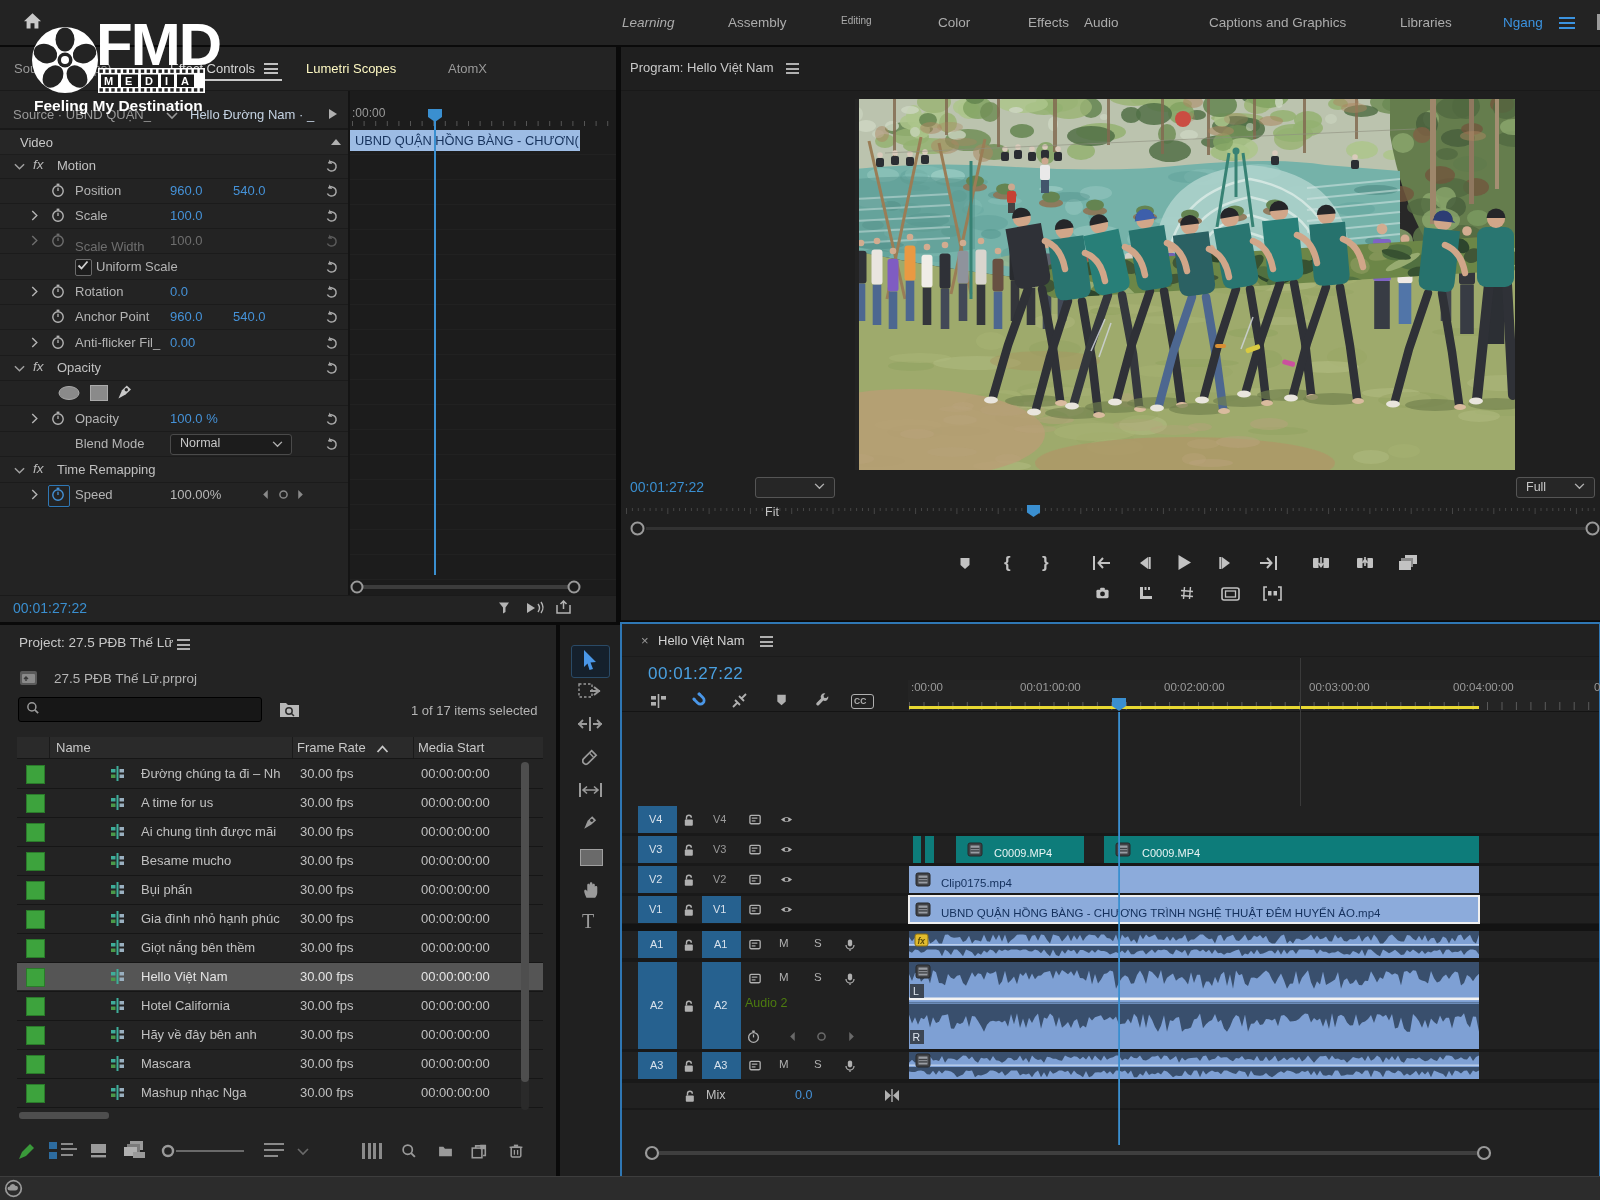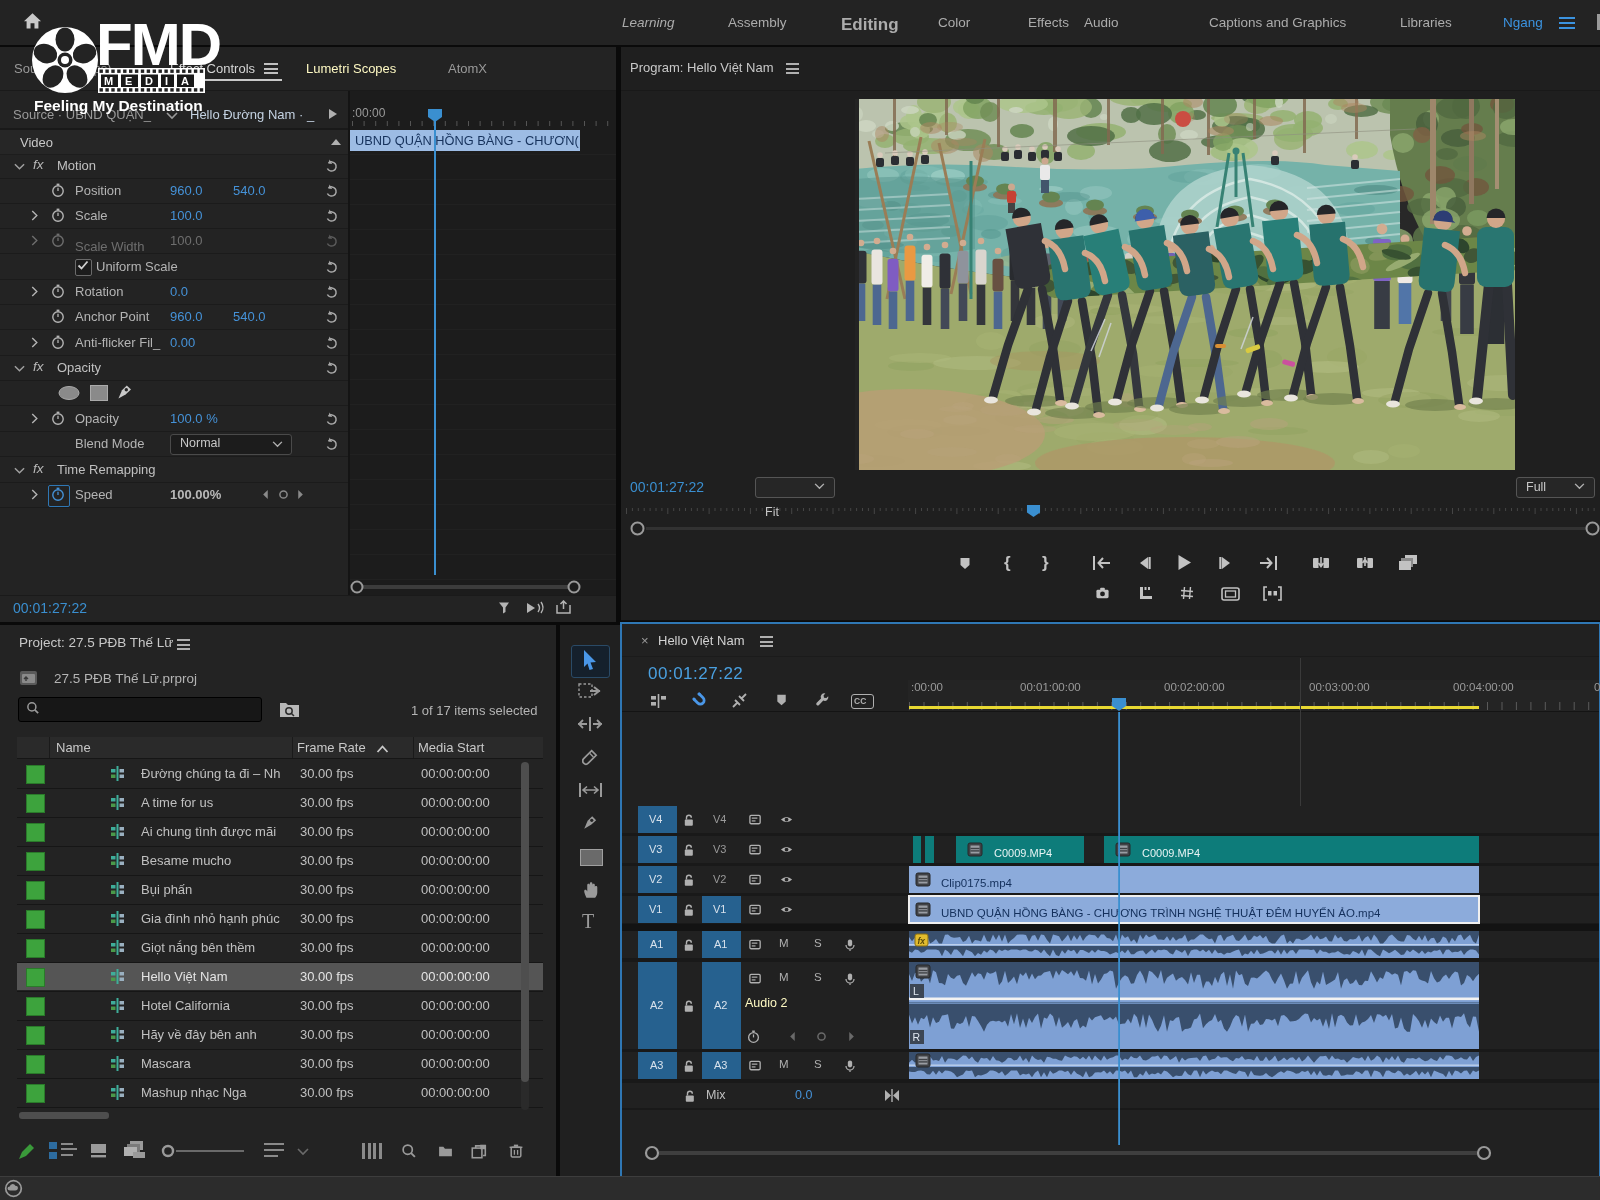--- a/index.html
+++ b/index.html
@@ -119,21 +119,21 @@
 <div class="abs" style="left:556px;top:625px;width:4px;height:551px;background:#0a0a0a;"></div>
 <div class="abs" style="left:560px;top:625px;width:60px;height:551px;background:#202020;"></div>
 <div class="abs" style="left:620px;top:622px;width:980px;height:556px;background:#2f77b4;"></div>
 <div class="abs" style="left:622px;top:624px;width:977px;height:552px;background:#212121;"></div>
 <div class="abs" style="left:0px;top:1176px;width:1600px;height:24px;background:#2c2c2c;border-top:1px solid #3d3d3d;"></div>
 <svg class="abs" style="left:22px;top:10px;color:#c8c8c8;opacity:1.0" width="21" height="21" viewBox="0 0 16 15">
       <use href="#house"></use>
     </svg>
 <div class="t" style="left:622px;top:15px;font-size:13.5px;color:#acacac;font-weight:400;font-style:italic;">Learning</div>
 <div class="t" style="left:728px;top:15px;font-size:13.5px;color:#acacac;font-weight:400;">Assembly</div>
-<div class="t" style="left:841px;top:15px;font-size:17px;color:#acacac;font-weight:700;">Editing</div>
+<div class="t" style="left:841px;top:15px;font-size:10px;color:#acacac;font-weight:400;">Editing</div>
 <div class="t" style="left:938px;top:15px;font-size:13.5px;color:#acacac;font-weight:400;">Color</div>
 <div class="t" style="left:1028px;top:15px;font-size:13.5px;color:#acacac;font-weight:400;">Effects</div>
 <div class="t" style="left:1084px;top:15px;font-size:13.5px;color:#acacac;font-weight:400;">Audio</div>
 <div class="t" style="left:1209px;top:15px;font-size:13.5px;color:#acacac;font-weight:400;">Captions and Graphics</div>
 <div class="t" style="left:1400px;top:15px;font-size:13.5px;color:#acacac;font-weight:400;">Libraries</div>
 <div class="t" style="left:1503px;top:15px;font-size:13.5px;color:#3b93e0;font-weight:400;">Ngang</div>
 <div class="abs" style="left:1559px;top:17px;width:16px;height:2.2px;background:#3b93e0;"></div>
 <div class="abs" style="left:1559px;top:22px;width:16px;height:2.2px;background:#3b93e0;"></div>
 <div class="abs" style="left:1559px;top:27px;width:16px;height:2.2px;background:#3b93e0;"></div>
 <div class="abs" style="left:1597px;top:14px;width:3px;height:16px;background:#9a9a9a;"></div>
@@ -280,21 +280,21 @@
 <div class="t" style="left:33px;top:461px;font-size:13.5px;color:#b8b8b8;font-weight:400;font-style:italic;">fx</div>
 <div class="t" style="left:57px;top:462px;font-size:13px;color:#c0c0c0;font-weight:400;">Time Remapping</div>
 <svg class="abs" style="left:31px;top:489px" width="8" height="11" viewBox="0 0 8 12">
       <path d="M1 1 L6 6 L1 11" stroke="#b4b4b4" stroke-width="1.5" fill="none"></path>
     </svg>
 <div class="abs" style="left:48px;top:485px;width:20px;height:20px;background:transparent;border:1.5px solid #2f77b4;border-radius:2px;"></div>
 <svg class="abs" style="left:50px;top:486px;color:#4592d8;opacity:1.0" width="16" height="16" viewBox="0 0 16 16">
       <use href="#stopwatch"></use>
     </svg>
 <div class="t" style="left:75px;top:487px;font-size:13px;color:#b4b4b4;font-weight:400;">Speed</div>
-<div class="t" style="left:170px;top:487px;font-size:13px;color:#b8b8b8;font-weight:700;">100.00%</div>
+<div class="t" style="left:170px;top:487px;font-size:13px;color:#b8b8b8;font-weight:400;">100.00%</div>
 <svg class="abs" style="left:261px;top:489px" width="8" height="11" viewBox="0 0 8 12">
       <path d="M7 1 L2 6 L7 11 Z" fill="#8a8a8a"></path>
     </svg>
 <svg class="abs" style="left:278px;top:489px" width="11" height="11" viewBox="0 0 11 11">
       <circle cx="5.5" cy="5.5" r="3.6" fill="none" stroke="#8a8a8a" stroke-width="1.5"></circle>
     </svg>
 <svg class="abs" style="left:297px;top:489px" width="8" height="11" viewBox="0 0 8 12">
       <path d="M1 1 L6 6 L1 11 Z" fill="#8a8a8a"></path>
     </svg>
 <div class="abs" style="left:0px;top:178px;width:348px;height:1px;background:rgba(0,0,0,0.22);"></div>
@@ -1686,21 +1686,21 @@
 <div class="abs" style="left:702px;top:962px;width:39px;height:87px;background:#26618f;"></div>
 <div class="t" style="left:714px;top:999px;font-size:11px;color:#d8e2ec;font-weight:400;">A2</div>
 <svg class="abs" style="left:748px;top:972px;color:#b0b0b0;opacity:1.0" width="15" height="14" viewBox="0 0 15 15">
       <use href="#patch"></use>
     </svg>
 <div class="t" style="left:779px;top:971px;font-size:11.5px;color:#b0b0b0;font-weight:400;">M</div>
 <div class="t" style="left:814px;top:971px;font-size:11.5px;color:#b0b0b0;font-weight:400;">S</div>
 <svg class="abs" style="left:843px;top:971px;color:#b0b0b0;opacity:1.0" width="14" height="16" viewBox="0 0 15 15">
       <use href="#mic"></use>
     </svg>
-<div class="t" style="left:745px;top:996px;font-size:12.5px;color:#fef9c3;font-weight:400;">Audio 2</div>
+<div class="t" style="left:745px;top:996px;font-size:12.5px;color:#4d7c0f;font-weight:400;">Audio 2</div>
 <svg class="abs" style="left:746px;top:1029px;color:#b0b0b0;opacity:1.0" width="15" height="15" viewBox="0 0 16 16">
       <use href="#stopwatch"></use>
     </svg>
 <svg class="abs" style="left:788px;top:1031px" width="8" height="11" viewBox="0 0 8 12">
       <path d="M7 1 L2 6 L7 11 Z" fill="#6a6a6a"></path>
     </svg>
 <svg class="abs" style="left:816px;top:1031px" width="11" height="11" viewBox="0 0 11 11">
       <circle cx="5.5" cy="5.5" r="3.6" fill="none" stroke="#6a6a6a" stroke-width="1.5"></circle>
     </svg>
 <svg class="abs" style="left:848px;top:1031px" width="8" height="11" viewBox="0 0 8 12">

